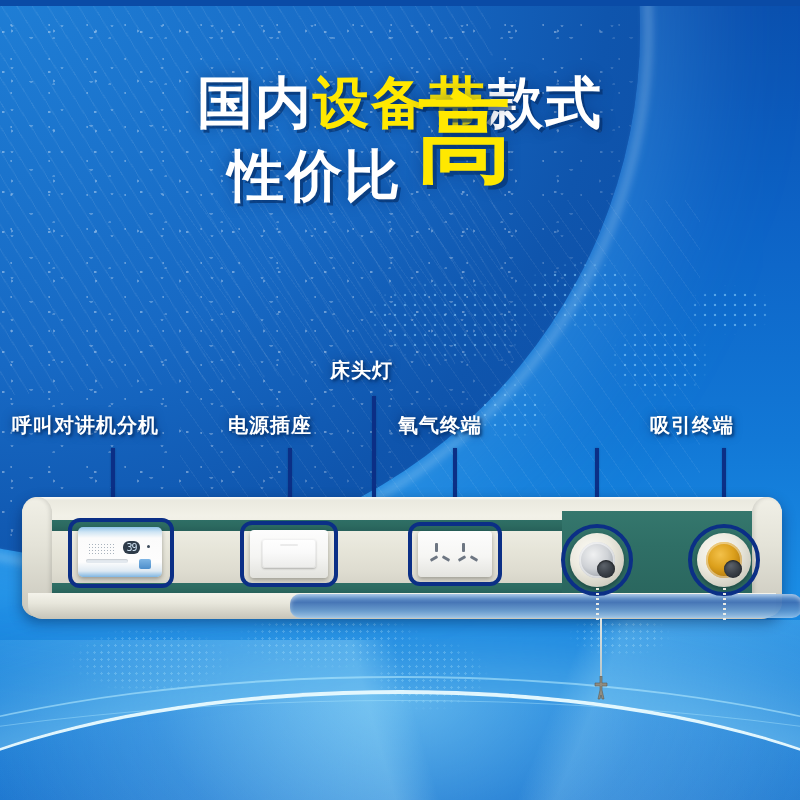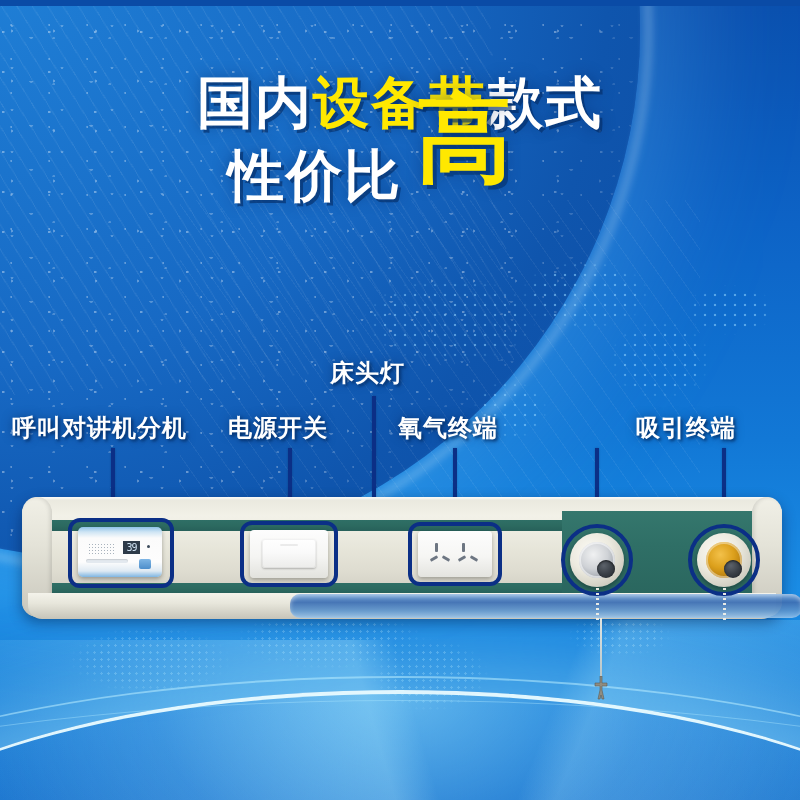--- a/index.html
+++ b/index.html
@@ -153,21 +153,21 @@
     text-shadow:4px 4px 0 rgba(4,46,105,.6), 0 0 16px rgba(0,40,100,.45);
     line-height:1;
   }
   .hl2-wrap{position:relative; display:inline-block; padding-right:170px;}
 
   
   .callout{
     position:absolute;
     color:#ffffff;
     font-weight:bold;
-    font-size:24px;
+    font-size:20px;
     letter-spacing:1px;
     white-space:nowrap;
     text-shadow:2px 2px 3px rgba(3,40,92,.75), 0 0 10px rgba(2,38,90,.55);
   }
   .leader{
     position:absolute;
     width:4px;
     background:#0b2f86;
     box-shadow:0 0 2px rgba(0,0,0,.25);
   }
@@ -240,21 +240,21 @@
   }
   .nc-grille{
     position:absolute; left:10px; top:16px; width:26px; height:11px;
     background-image:radial-gradient(circle, #9aa6b2 .7px, transparent .9px);
     background-size:3px 3px;
     opacity:.85;
   }
   .nc-lcd{
     position:absolute; left:45px; top:14px; width:17px; height:13px;
     background:#2e3b49;
-    border-radius:0;
+    border-radius:6px;
     color:#cfe2f2; font-size:10px; line-height:13px; text-align:center;
     font-family:"DejaVu Sans Mono","Liberation Mono",monospace;
     letter-spacing:-1px;
   }
   .nc-dot{
     position:absolute; left:69px; top:18px; width:3px; height:3px;
     border-radius:50%; background:#3b4a5a;
   }
   .nc-slot{
     position:absolute; left:8px; top:32px; width:42px; height:4px;
@@ -360,24 +360,24 @@
     </div>
     <div class="hl-line2">
       <span class="hl2-wrap">
         <span class="w lbl-sep">性价比</span>
         <span class="hl-big">高</span>
       </span>
     </div>
   </div>
 
   <div class="callout" style="left:12px;  top:412px;">呼叫对讲机分机</div>
-  <div class="callout" style="left:228px;top:412px;">电源开关</div>
+  <div class="callout" style="left:228px;top:412px;">电源插座</div>
   <div class="callout" style="left:330px;top:357px;">床头灯</div>
   <div class="callout" style="left:398px;top:412px;">氧气终端</div>
-  <div class="callout" style="left:636px;top:412px;">吸引终端</div>
+  <div class="callout" style="left:650px;top:412px;">吸引终端</div>
 
   <div class="leader" style="left:111px;top:448px;height:82px;"></div>
   <div class="leader" style="left:288px;top:448px;height:84px;"></div>
   <div class="leader" style="left:372px;top:396px;height:206px;"></div>
   <div class="leader" style="left:453px;top:448px;height:85px;"></div>
   <div class="leader" style="left:595px;top:448px;height:78px;"></div>
   <div class="leader" style="left:722px;top:448px;height:78px;"></div>
 
   <div class="panel">
     <div class="panel-body"></div>

